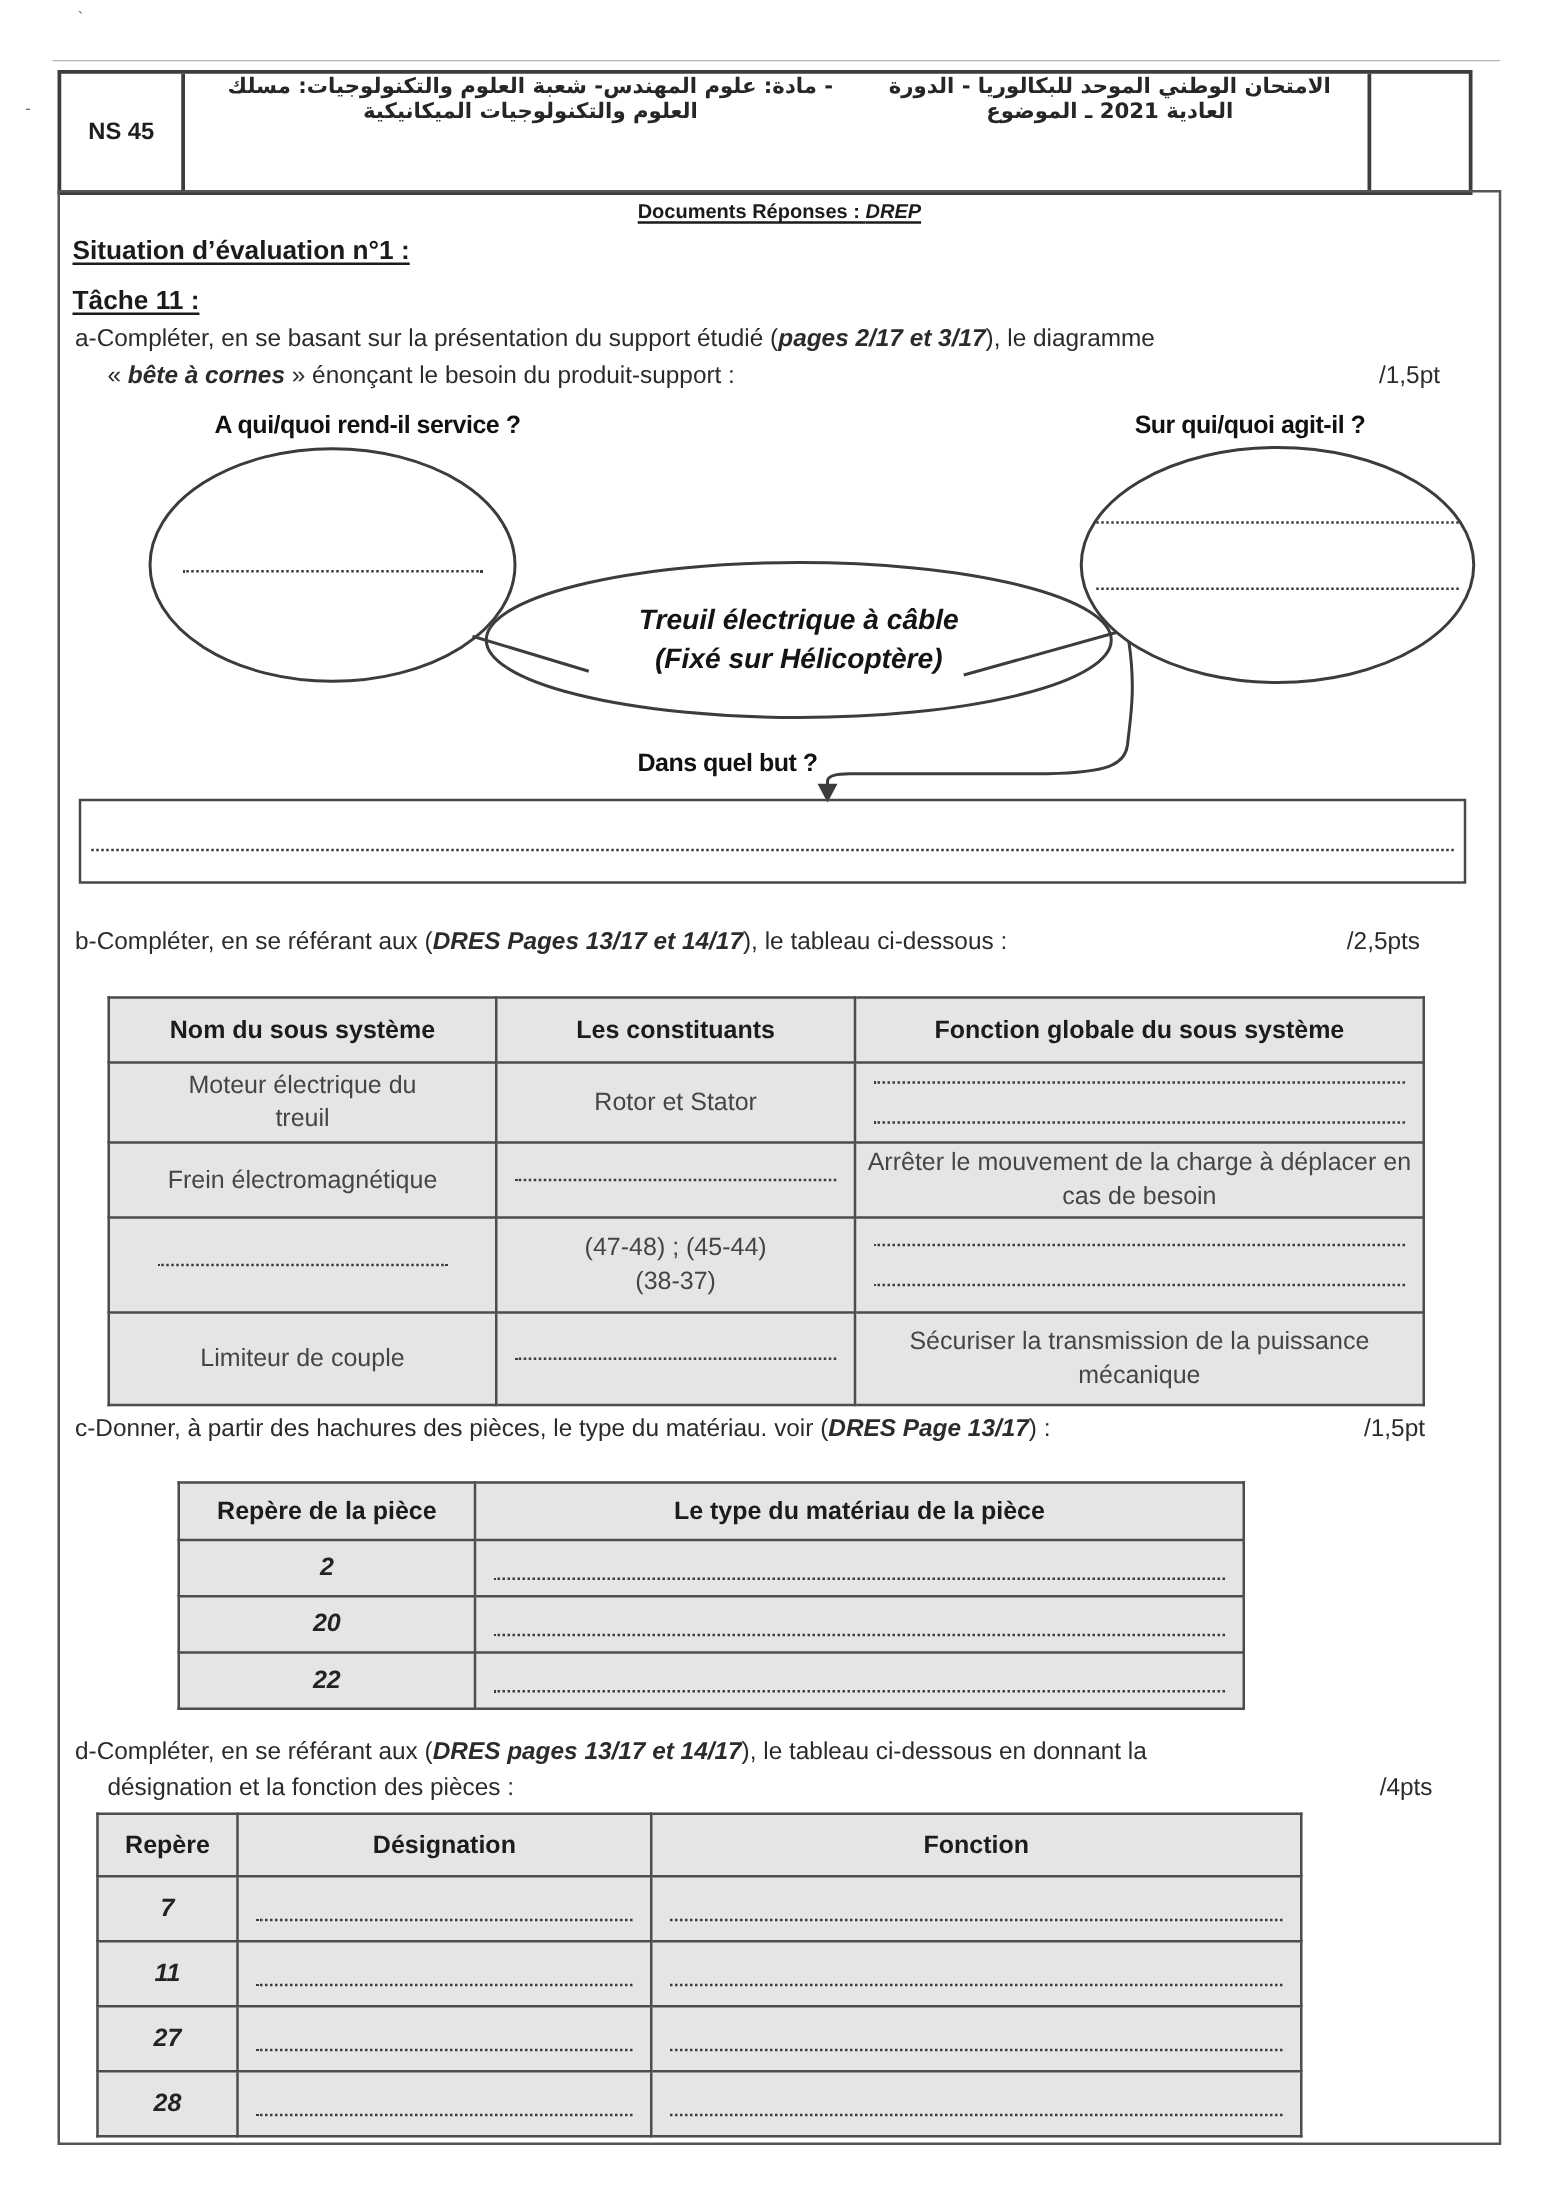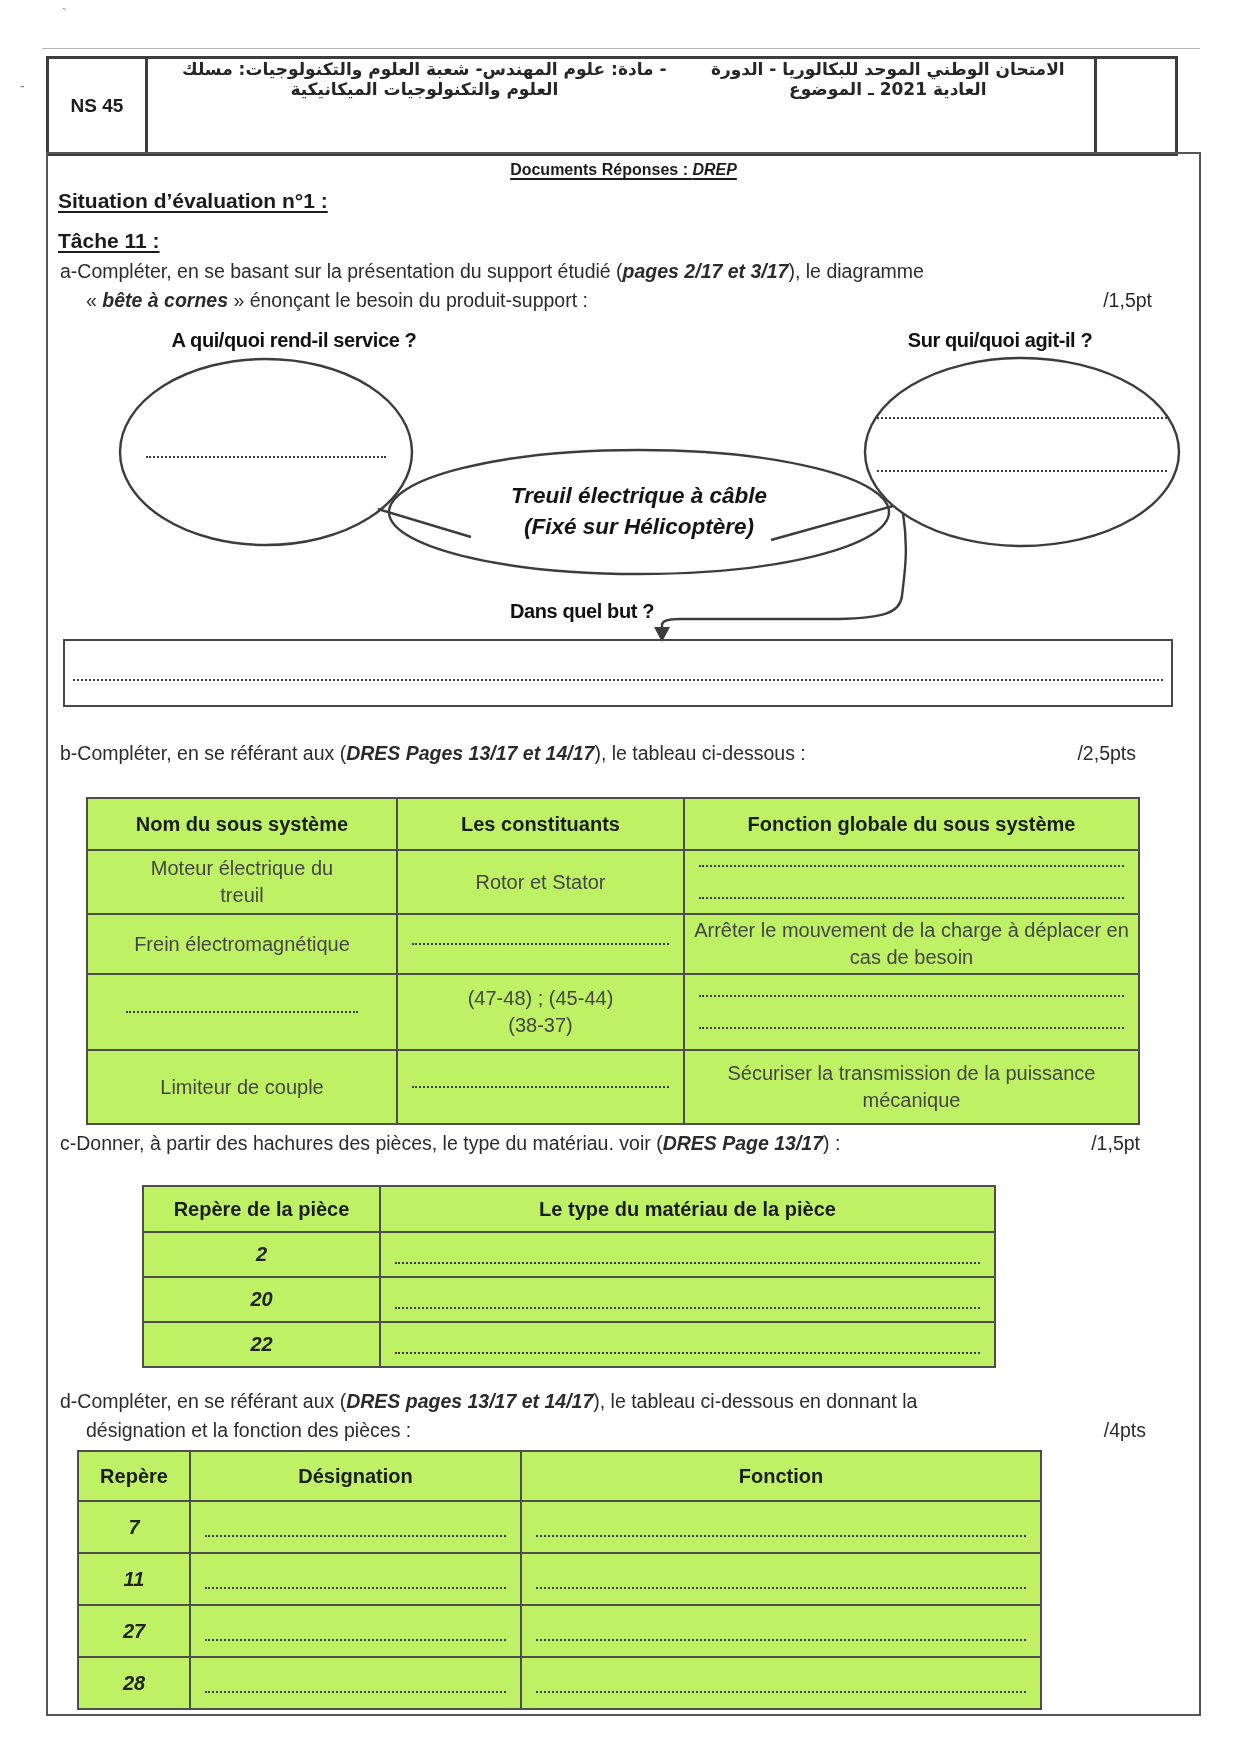--- a/index.html
+++ b/index.html
@@ -52,21 +52,21 @@
         font-style:italic;font-size:22.5px;line-height:31px;color:#141414;}
   .ansbox{position:absolute;left:15px;top:315px;width:1106px;height:64px;border:2.5px solid #484848;}
   .ansbox .dots{margin:38px 8px 0 8px;height:0;}
 
   
   .para-b{top:585px;}
   .para-c{top:975px;}
   .para-d{top:1233px;}
 
   
-  .tb{position:absolute;border-collapse:collapse;table-layout:fixed;background:#bef264;}
+  .tb{position:absolute;border-collapse:collapse;table-layout:fixed;background:#e5e5e5;}
   .tb th,.tb td{border:2px solid #4d4d4d;text-align:center;vertical-align:middle;padding:0 8px;overflow:hidden;}
   .tb th{font-size:20px;font-weight:bold;color:#1c1c1c;}
   .tb td{font-size:20px;color:#454545;}
   .tb .num{font-weight:bold;font-style:italic;font-size:20px;color:#232323;}
   .cell-dots{border-bottom:2.6px dotted #3c3c3c;height:0;margin:0 6px;}
   .dots-gap{height:30px;}
   .wrap2{width:230px;margin:0 auto;line-height:27px;}
   .two-line{line-height:27px;}
   .tb-b{left:38px;top:643px;width:1052px;}
   .tb-c{left:94px;top:1031px;width:852px;}

